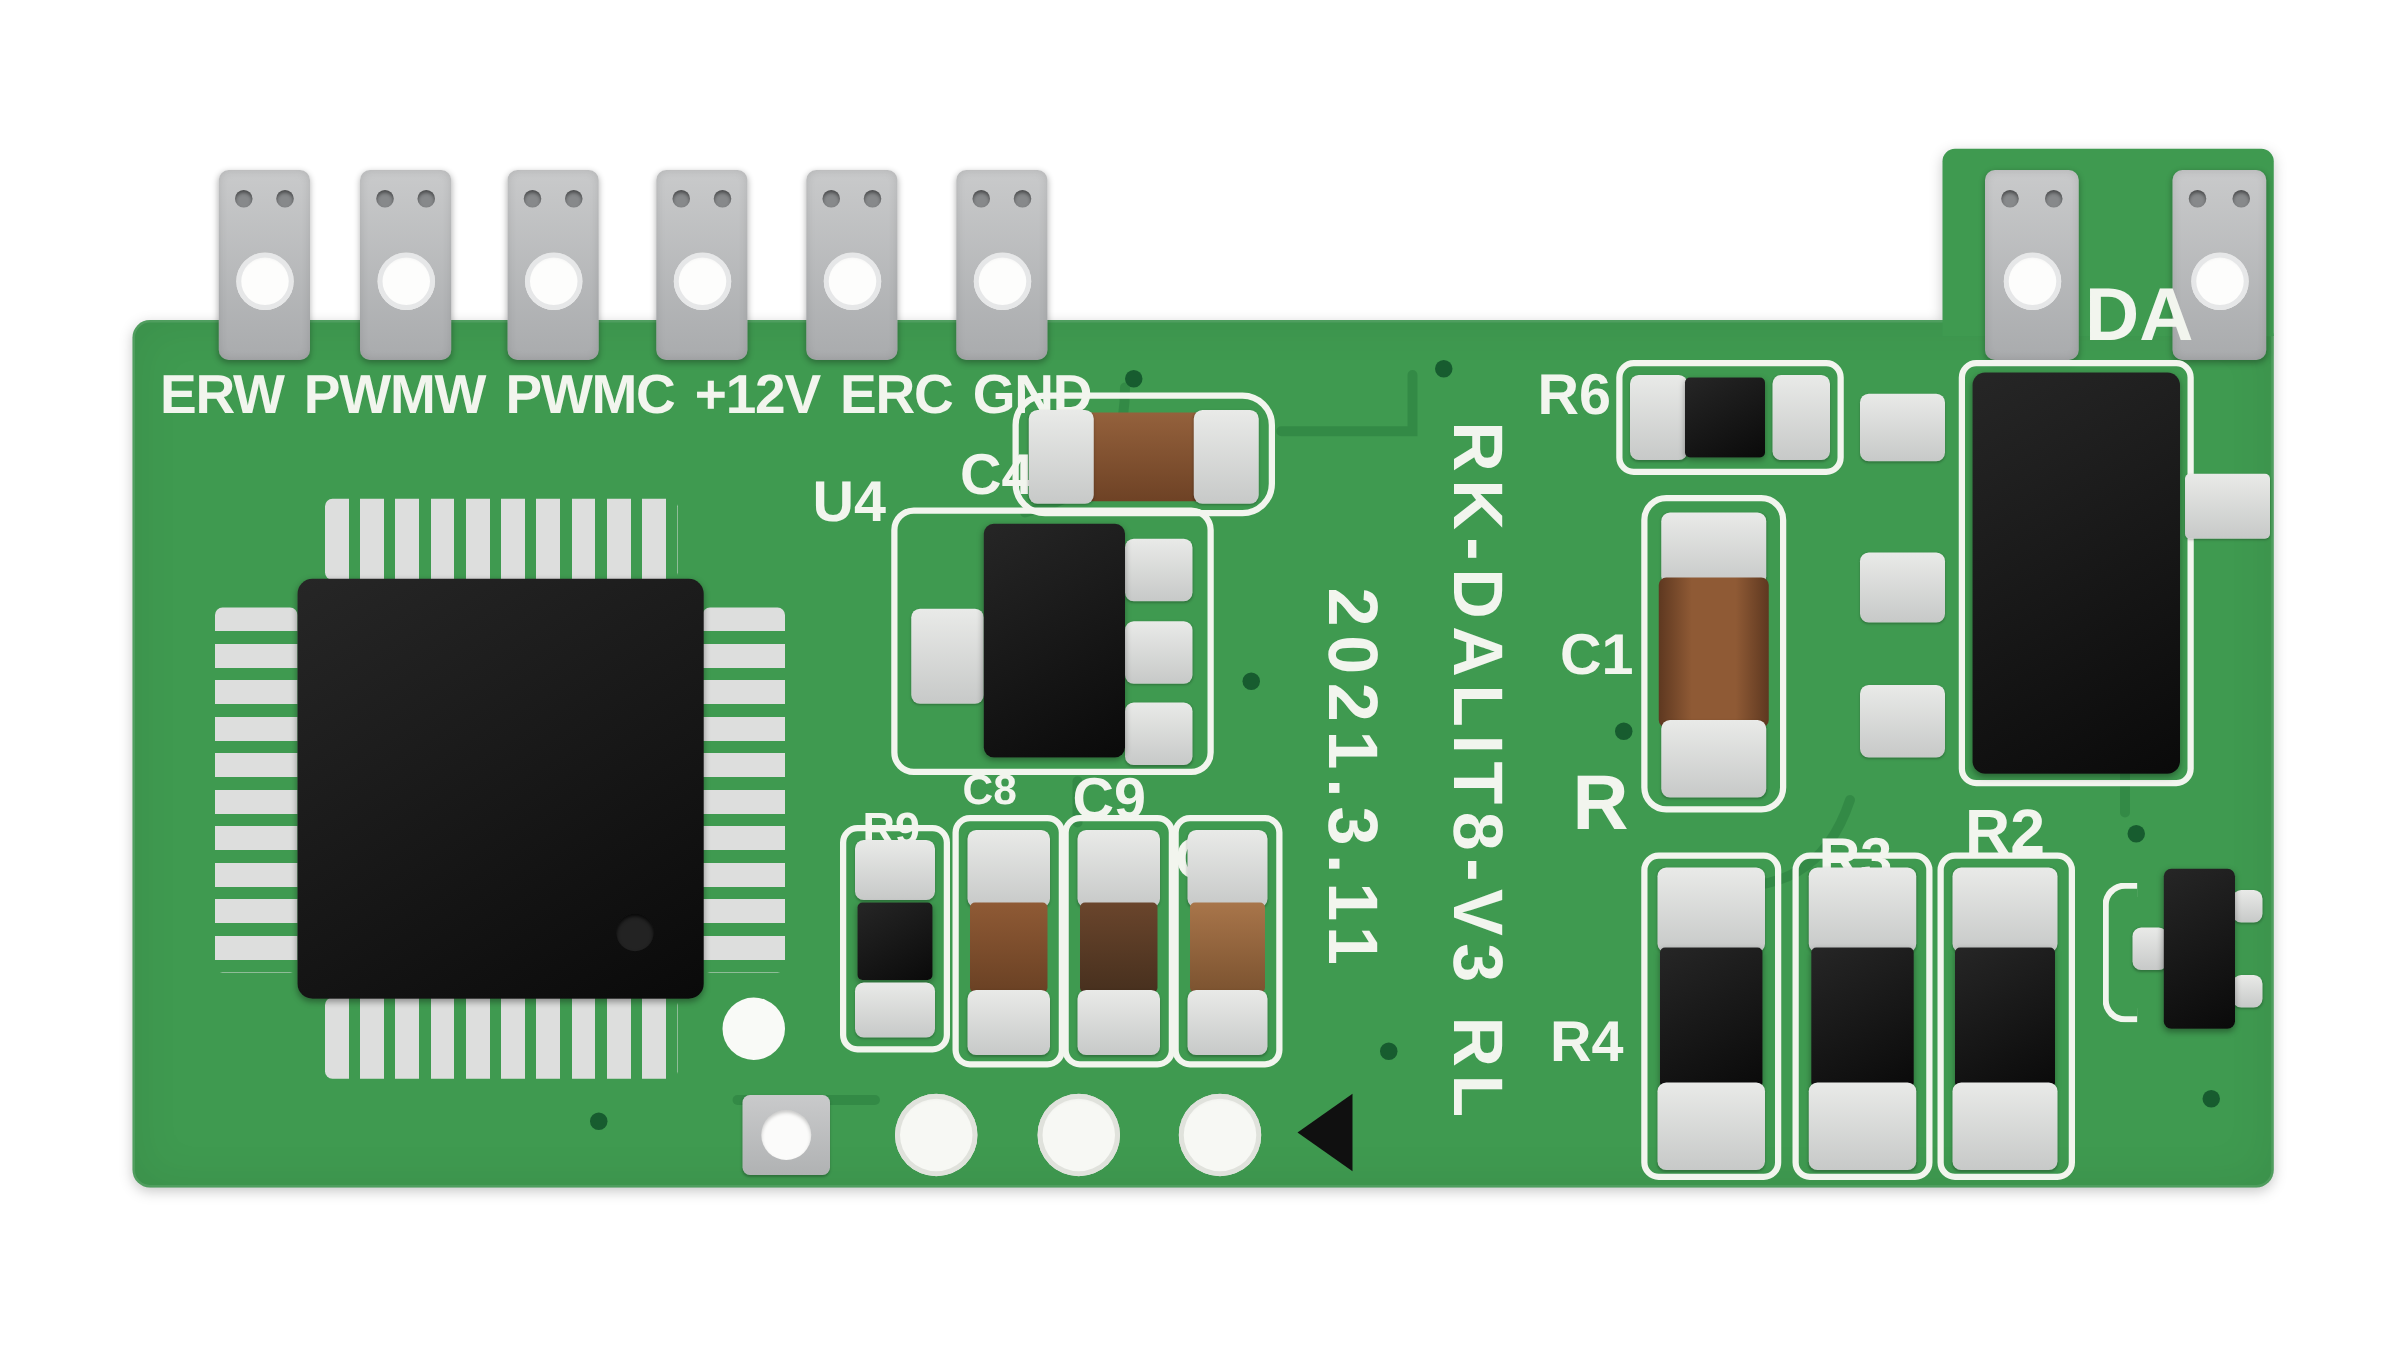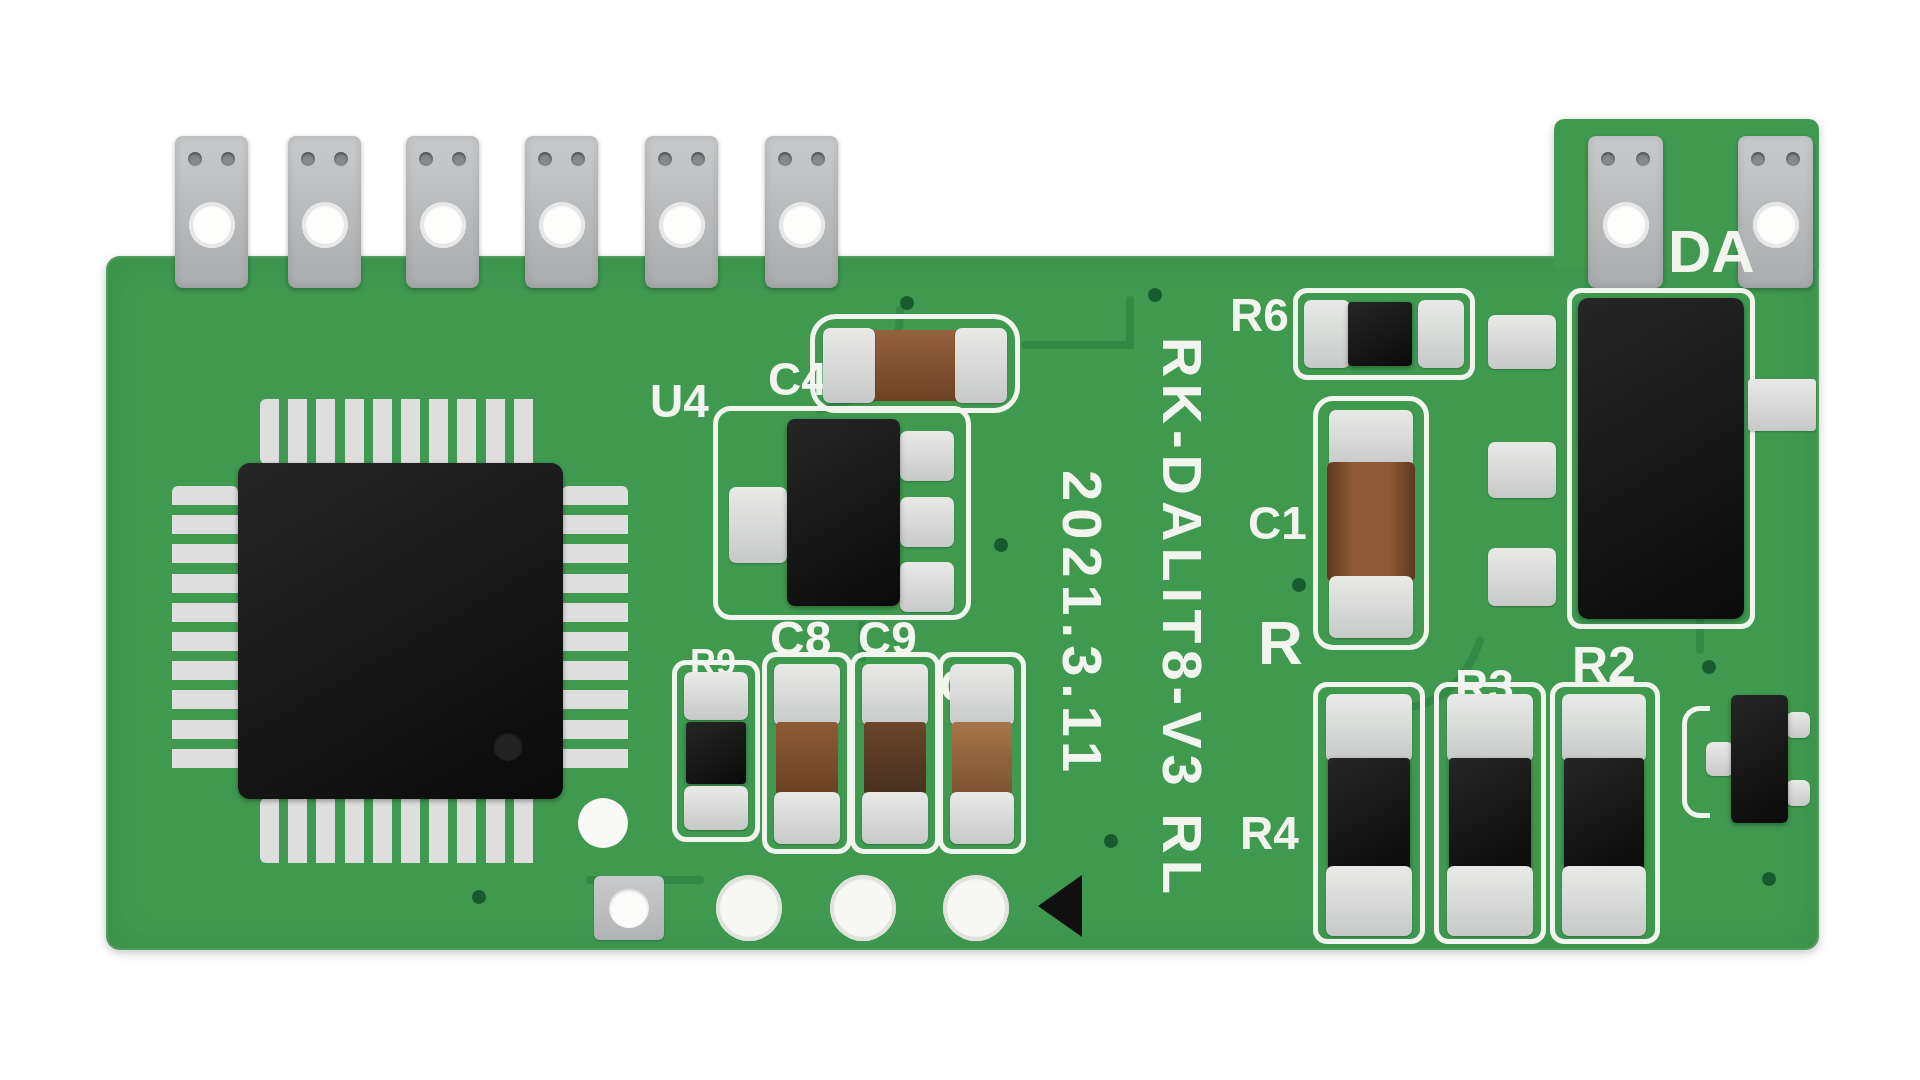--- a/index.html
+++ b/index.html
@@ -102,20 +102,28 @@
     <span class="thole l"></span>
     <span class="thole r"></span>
     <span class="tbig"></span>
   </div>
   <div class="terminal" style="left:1738px;width:75px;">
     <span class="thole l"></span>
     <span class="thole r"></span>
     <span class="tbig"></span>
   </div>
 
+  <div style="position:absolute;left:128px;top:294px;width:745px;display:flex;justify-content:space-between;color:var(--silk);font-weight:bold;font-size:44px;letter-spacing:-1px;line-height:1;">
+    <span>ERW</span>
+    <span>PWMW</span>
+    <span>PWMC</span>
+    <span>+12V</span>
+    <span>ERC</span>
+    <span>GND</span>
+  </div>
   <span class="silktext" style="left:1668px;top:222px;font-size:60px;">DA</span>
 
   <div>
     <div class="pins h" style="left:260px;top:399px;"></div>
     <div class="pins h" style="left:260px;top:798px;"></div>
     <div class="pins v" style="left:172px;top:486px;"></div>
     <div class="pins v" style="left:562px;top:486px;"></div>
     <div class="chip" style="left:238px;top:463px;width:325px;height:336px;border-radius:12px;">
       <span style="position:absolute;left:255px;top:268px;width:30px;height:30px;border-radius:50%;background:#232323;box-shadow:inset 0 2px 3px rgba(0,0,0,0.8);"></span>
     </div>
@@ -132,21 +140,21 @@
   </div>
 
   <div class="outline" style="left:713px;top:406px;width:258px;height:214px;border-radius:18px;"></div>
   <div class="pad" style="left:729px;top:487px;width:58px;height:76px;"></div>
   <div class="pad" style="left:900px;top:431px;width:54px;height:50px;"></div>
   <div class="pad" style="left:900px;top:497px;width:54px;height:50px;"></div>
   <div class="pad" style="left:900px;top:562px;width:54px;height:50px;"></div>
   <div class="chip" style="left:787px;top:419px;width:113px;height:187px;"></div>
 
   <span class="silktext" style="left:690px;top:645px;font-size:36px;">R9</span>
-  <span class="silktext" style="left:770px;top:615px;font-size:48px;">C8</span>
+  <span class="silktext" style="left:770px;top:615px;font-size:34px;">C8</span>
   <span class="silktext" style="left:858px;top:615px;font-size:46px;">C9</span>
   <span class="silktext" style="left:940px;top:615px;font-size:46px;margin-top:48px;">C3</span>
 
   <div class="outline" style="left:672px;top:660px;width:88px;height:182px;"></div>
   <div class="pad" style="left:684px;top:672px;width:64px;height:48px;"></div>
   <div class="chip" style="left:686px;top:722px;width:60px;height:62px;border-radius:4px;"></div>
   <div class="pad" style="left:684px;top:786px;width:64px;height:44px;"></div>
 
   <div class="outline" style="left:762px;top:652px;width:90px;height:202px;"></div>
   <div class="pad" style="left:774px;top:664px;width:66px;height:62px;"></div>

